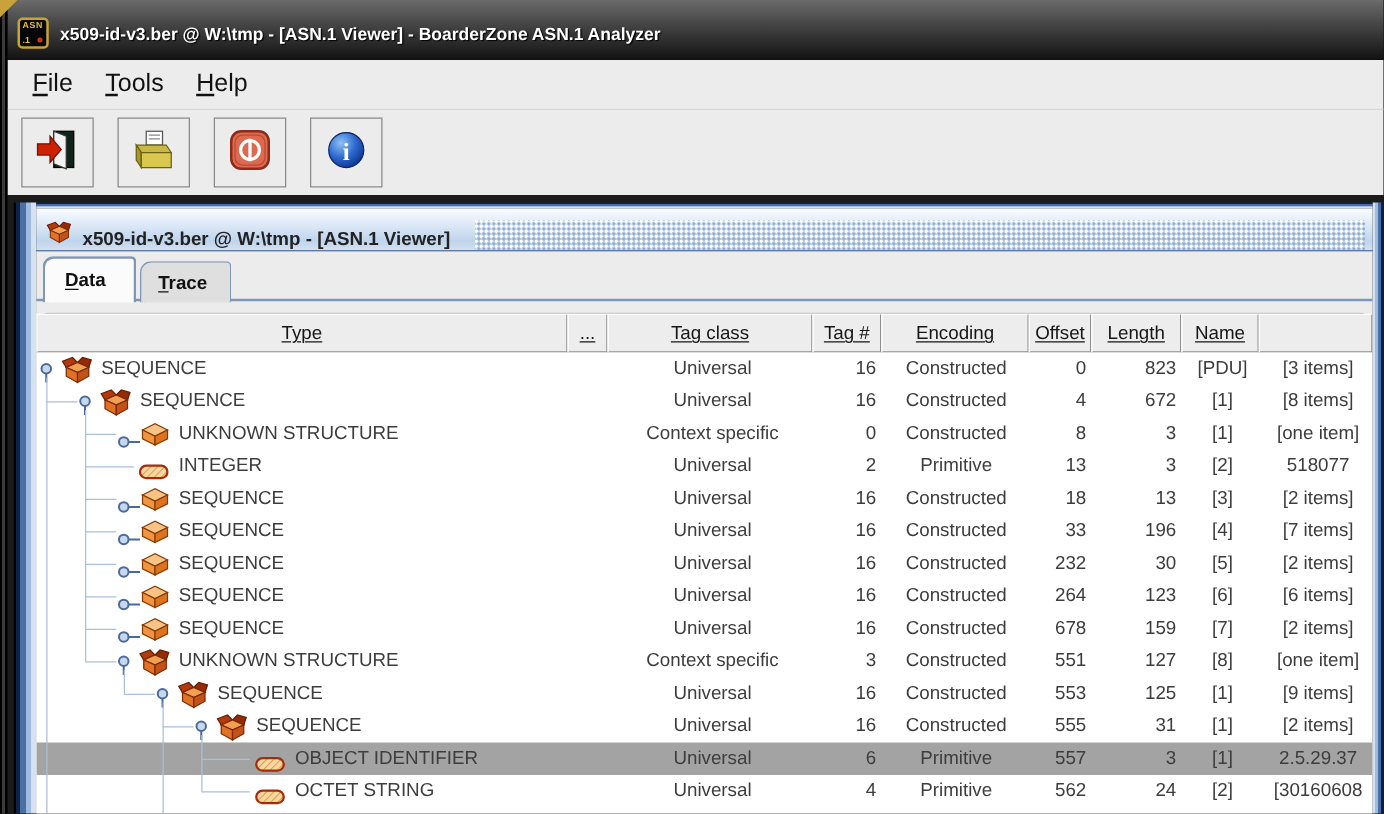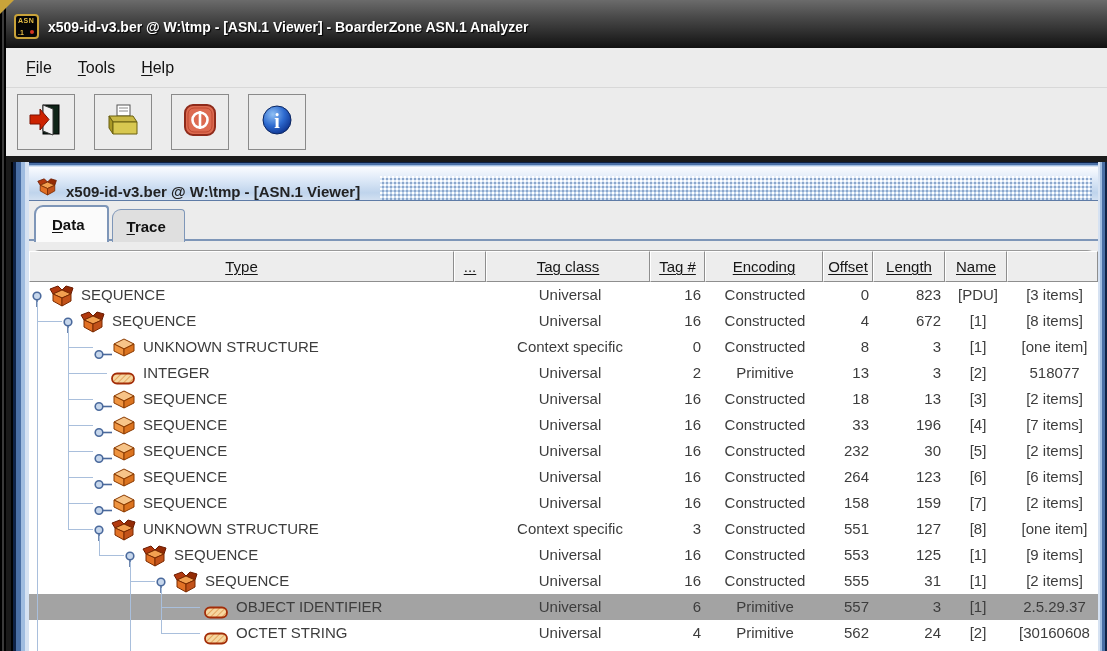--- a/index.html
+++ b/index.html
@@ -19,21 +19,21 @@
     display:flex; align-items:center; gap:9px; }
   .app-icon { width:25px; height:25px; background:#060606; border:2px solid #C9A33A; border-radius:4px;
     position:relative; flex:0 0 auto; }
   .app-icon .ai-top { position:absolute; left:2px; top:1px; font-size:7px; font-weight:bold; color:#E6BE46; letter-spacing:.5px; }
   .app-icon .ai-bottom { position:absolute; left:2px; bottom:1px; font-size:7px; font-weight:bold; color:#E6BE46; }
   .app-icon .ai-dot { position:absolute; right:3px; bottom:3px; width:4px; height:4px; border-radius:50%; background:#D23420; }
   .title-text { color:#FFF; font-size:14px; font-weight:bold; text-shadow:1px 1px 1px #000; white-space:nowrap; }
 
   .menubar { margin-left:6px; height:40px; background:#ECECEC; display:flex; align-items:center;
     padding-left:20px; border-bottom:1px solid #D8D8D8; }
-  .menu-item { font-size:16px; color:#111; margin-right:26px; cursor:default; }
+  .menu-item { font-size:20px; color:#111; margin-right:26px; cursor:default; }
   .menu-item u { text-underline-offset:2px; }
 
   .toolbar { margin-left:6px; height:68px; background:#ECECEC; display:flex; align-items:center; padding-left:11px; }
   .tool-btn { width:58px; height:56px; border:1px solid #8A8A8A; background:#ECECEC; margin-right:19px;
     display:flex; align-items:center; justify-content:center; }
 
   .desktop { position:relative; height:495px; background:#1B1B1B; }
 
   .iframe { position:absolute; left:11px; top:6px; right:0; bottom:0; }
   .if-left-strip { position:absolute; left:0; top:0; bottom:0; width:18px;
@@ -396,21 +396,21 @@
                         <polygon points="3,7 13,2 23,7 13,12" fill="#F7C488" stroke="#8A3A00"></polygon>
                         <polygon points="3,7 3,14 13,19 13,12" fill="#EF9440" stroke="#8A3A00"></polygon>
                         <polygon points="23,7 23,14 13,19 13,12" fill="#DB731F" stroke="#8A3A00"></polygon>
                       </svg></span>
                     <span class="tree-label" style="left: 114px;">SEQUENCE</span>
                   </div>
                   <div class="cell"></div>
                   <div class="cell left">Universal</div>
                   <div class="cell right">16</div>
                   <div class="cell left enc">Constructed</div>
-                  <div class="cell right">158</div>
+                  <div class="cell right">678</div>
                   <div class="cell right">159</div>
                   <div class="cell left">[7]</div>
                   <div class="cell left">[2 items]</div>
                 </div>
                 <div class="grid trow">
                   <div class="type-cell cell">
                     <div class="stub" style="left: 39px; width: 25px;"></div>
                     <span class="handle" style="left: 64px; top: 8px;"><svg width="12" height="17" viewBox="0 0 12 17">
                         <circle cx="6" cy="5" r="3.8" fill="#C7D7EC" stroke="#4A699C" stroke-width="1.6"></circle>
                         <line x1="6" y1="9" x2="6" y2="16" stroke="#4A699C" stroke-width="1.6"></line>

